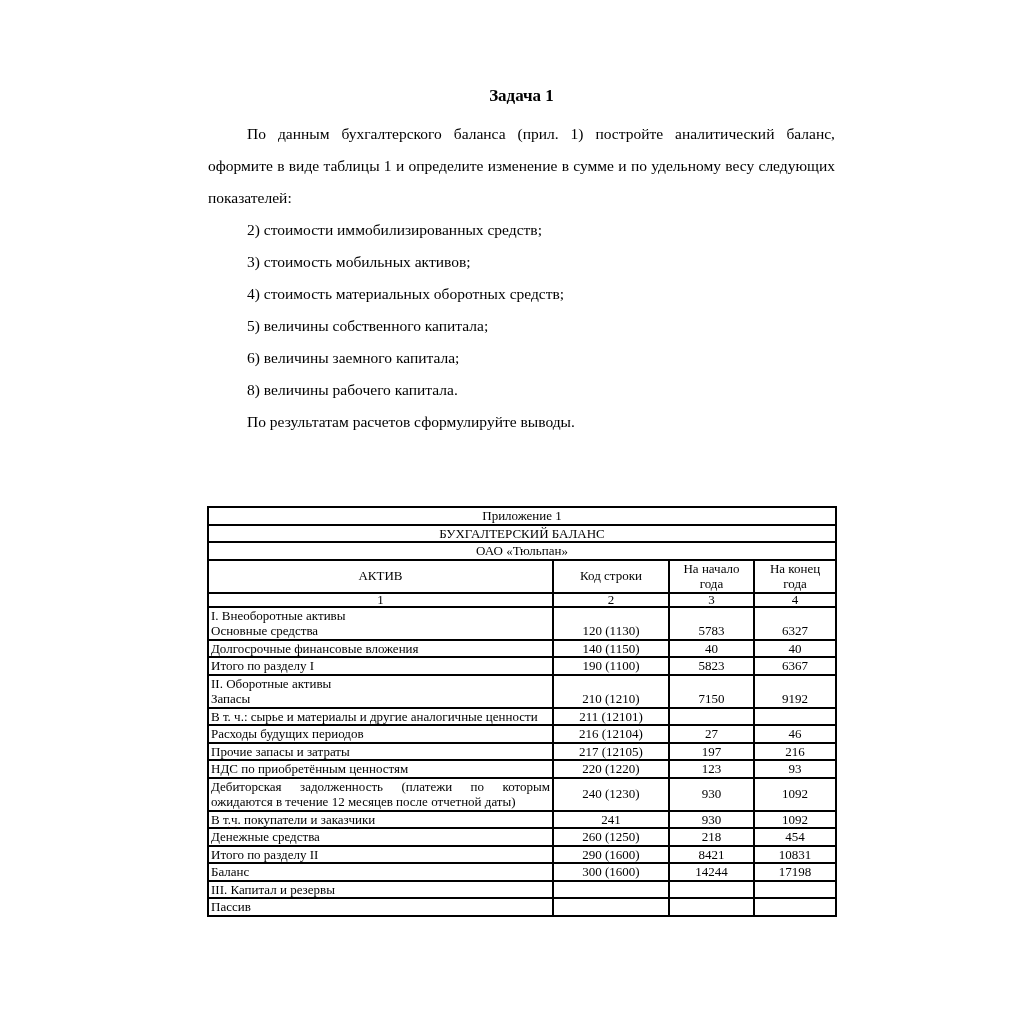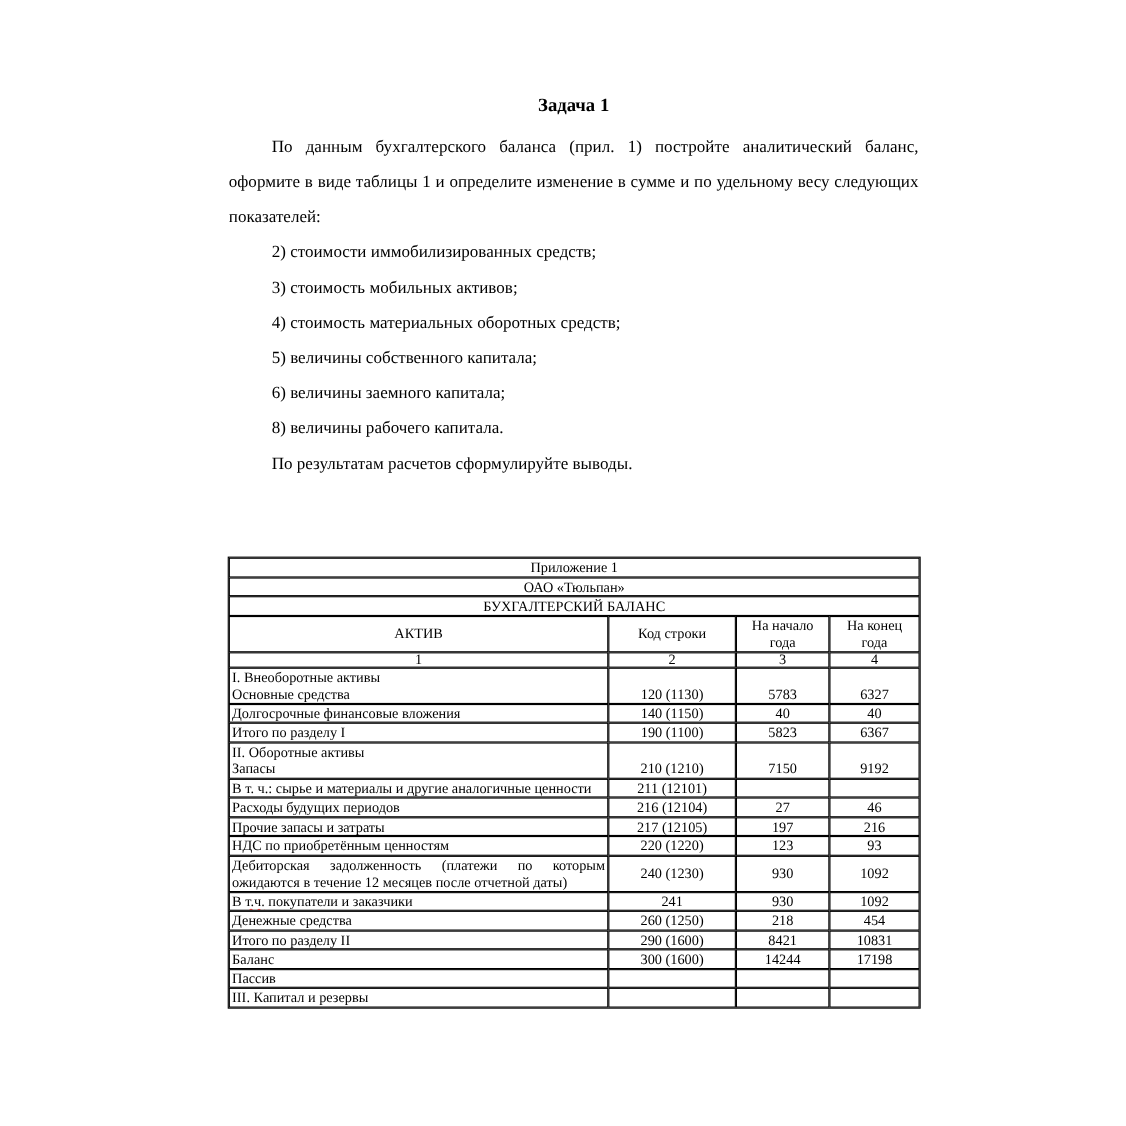--- a/index.html
+++ b/index.html
@@ -91,24 +91,24 @@
       <col style="width: 345px">
       <col style="width: 116px">
       <col style="width: 85px">
       <col style="width: 82px">
     </colgroup>
     <tbody>
       <tr>
         <td class="caption-cell" colspan="4">Приложение 1</td>
       </tr>
       <tr>
+        <td class="caption-cell" colspan="4">БУХГАЛТЕРСКИЙ БАЛАНС</td>
+      </tr>
+      <tr>
         <td class="caption-cell" colspan="4">ОАО «Тюльпан»</td>
-      </tr>
-      <tr>
-        <td class="caption-cell" colspan="4">БУХГАЛТЕРСКИЙ БАЛАНС</td>
       </tr>
       <tr>
         <th class="head-cell">АКТИВ</th>
         <th class="head-cell">Код строки</th>
         <th class="head-cell">На начало года</th>
         <th class="head-cell">На конец года</th>
       </tr>
       <tr>
         <td class="numrow-cell">1</td>
         <td class="numrow-cell">2</td>
@@ -191,27 +191,27 @@
           <td class="c-num">8421</td>
           <td class="c-num">10831</td>
         </tr>
         <tr>
           <td class="c-name">Баланс</td>
           <td class="c-num">300 (1600)</td>
           <td class="c-num">14244</td>
           <td class="c-num">17198</td>
         </tr>
         <tr>
+          <td class="c-name">III. Капитал и резервы</td>
+          <td class="c-num"></td>
+          <td class="c-num"></td>
+          <td class="c-num"></td>
+        </tr>
+        <tr>
           <td class="c-name">Пассив</td>
-          <td class="c-num"></td>
-          <td class="c-num"></td>
-          <td class="c-num"></td>
-        </tr>
-        <tr>
-          <td class="c-name">III. Капитал и резервы</td>
           <td class="c-num"></td>
           <td class="c-num"></td>
           <td class="c-num"></td>
         </tr>
       </tbody>
   </table>
 
 </div>
 
 </body></html>

